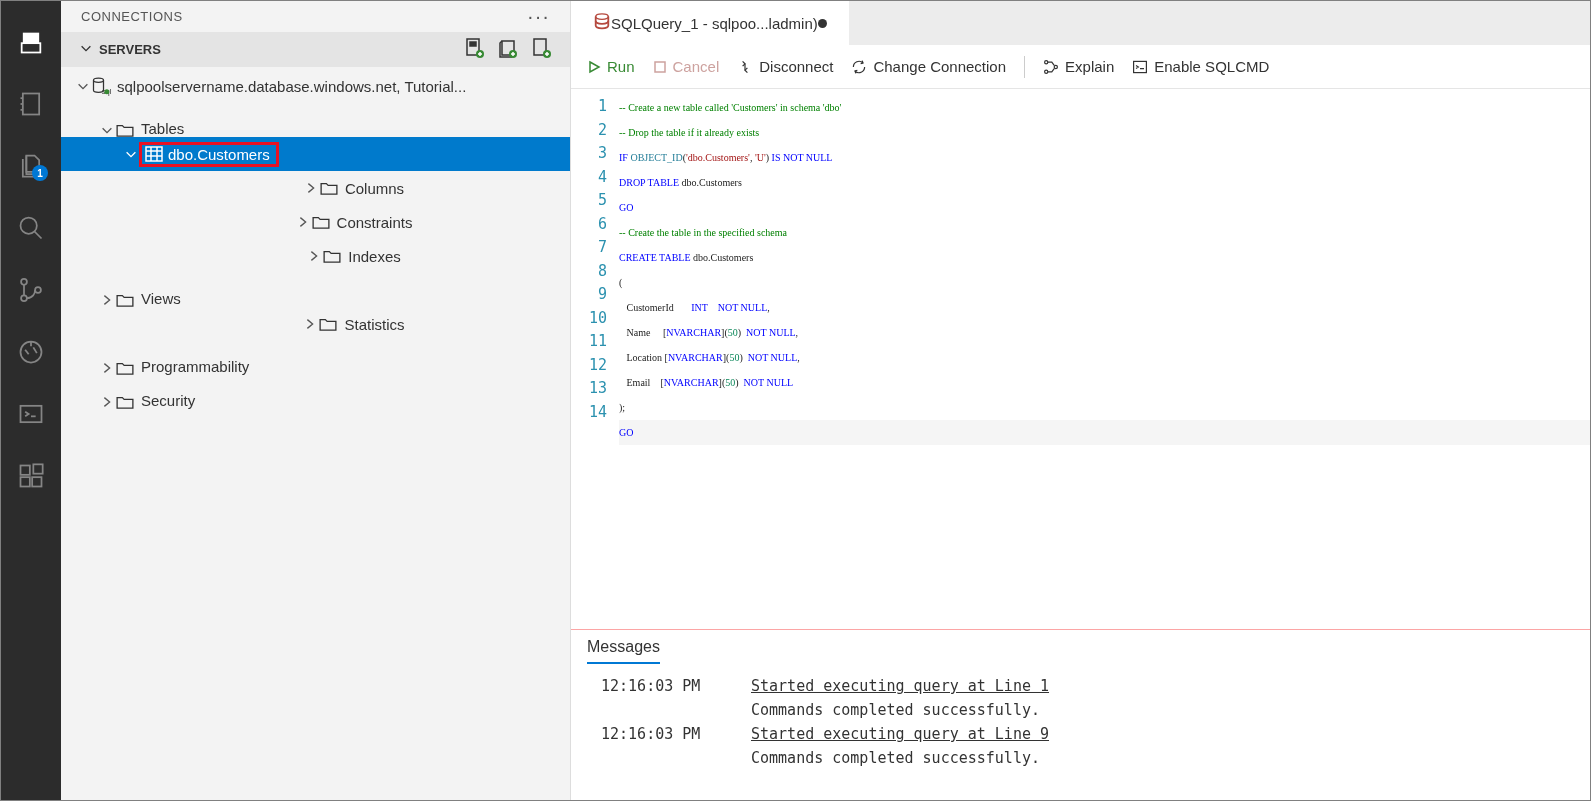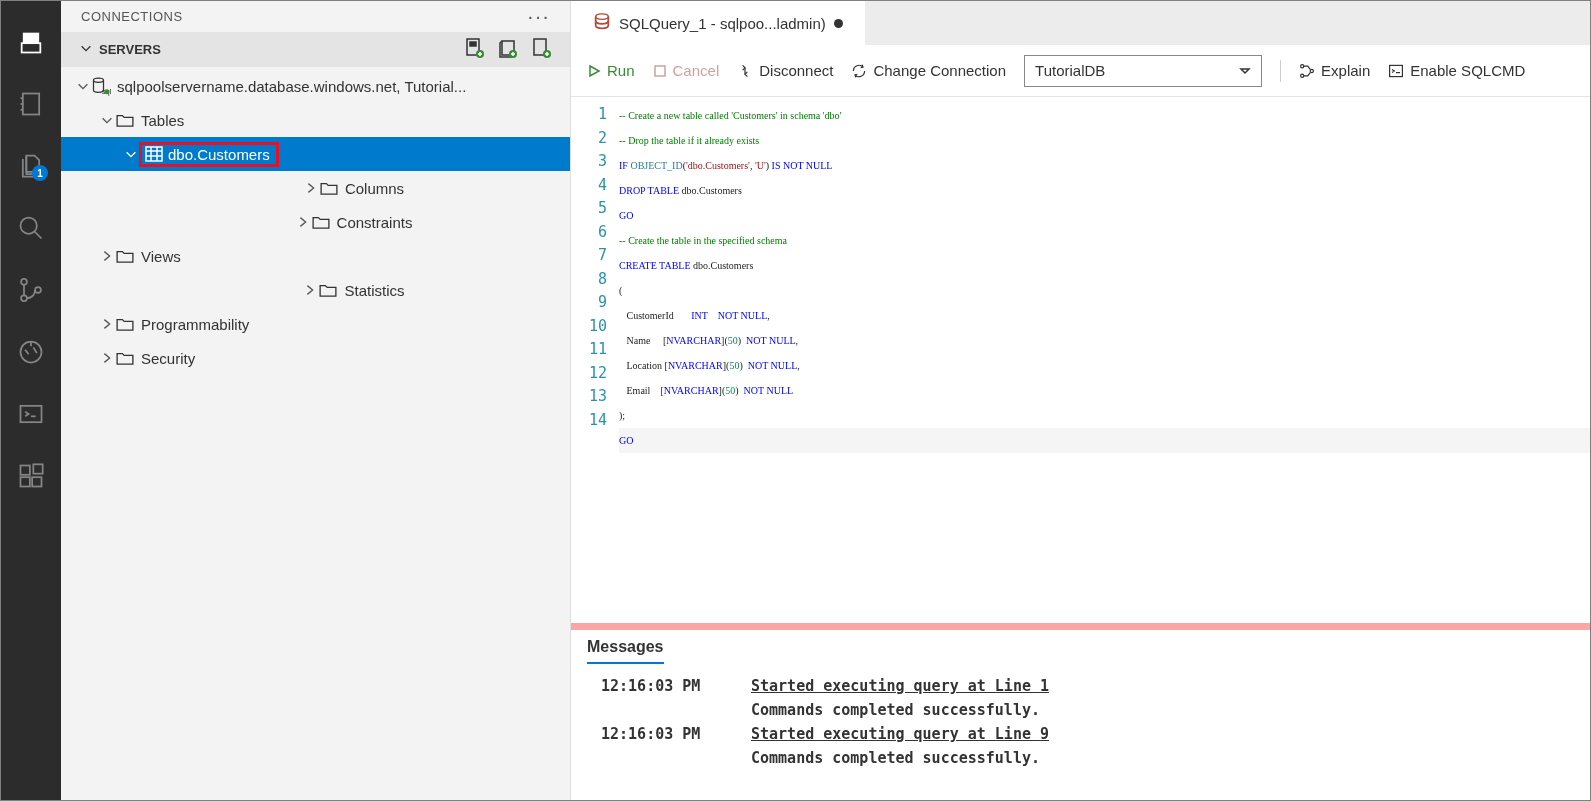--- a/index.html
+++ b/index.html
@@ -20,57 +20,57 @@
 .servers-header { background:#e4e4e4; padding:5px 18px; font-size:13px; font-weight:600; display:flex; align-items:center; }
 .servers-header .arrow { margin-right:6px; }
 .servers-header .title { flex:1; }
 .servers-header .actions svg { width:20px; height:22px; margin-left:10px; color:#333; }
 
 .tree { flex:1; overflow:auto; padding-top:2px; }
 .tree-item { display:flex; align-items:center; height:34px; padding-right:10px; white-space:nowrap; color:#333; font-size:15px; cursor:default; }
 .tree-item .arrow { width:16px; display:inline-flex; justify-content:center; color:#555; }
 .tree-item .icon { width:20px; display:inline-flex; justify-content:center; margin-right:6px; }
 .tree-item.server { padding-left:14px; }
-.tree-item.lvl1 { padding-left:38px; }
+.tree-item.lvl1 { padding-left:38px;align-items:flex-end; }
 .tree-item.lvl2 { padding-left:62px; }
 .tree-item.lvl3 { padding-left:86px;justify-content:center; }
 .tree-item.selected { background:#007acc; color:#fff; }
 .tree-item.selected .arrow, .tree-item.selected .icon { color:#fff; }
 .highlight-box { border:3px solid #e81123; padding:1px 6px 1px 2px; display:inline-flex; align-items:center; }
 .highlight-box .icon { margin-right:4px; }
 
 .folder-icon { width:18px; height:14px; }
 .server-icon { width:22px; height:22px; }
 .table-icon { width:18px; height:16px; }
 
 
 .main { flex:1; display:flex; flex-direction:column; overflow:hidden; background:#fff; }
 .tab-bar { height:44px; background:#ececec; display:flex; align-items:stretch; }
-.tab { background:#fff; padding:0 22px; display:flex; align-items:center; gap:8px; font-size:15px; color:#333; }
+.tab { background:#fff; padding:0 22px; display:flex; align-items:center; font-size:15px; color:#333; }
 .tab .file-icon { color:#b5493e; }
 .dirty-dot { width:9px; height:9px; background:#333; border-radius:50%; }
 
-.toolbar { height:52px; display:flex; align-items:center; padding:5px 16px; gap:18px; font-size:15px; color:#333; border-bottom:1px solid #e5e5e5; }
+.toolbar { height:44px; display:flex; align-items:center; padding:5px 16px; gap:18px; font-size:15px; color:#333; border-bottom:1px solid #e5e5e5; }
 .toolbar .btn { display:flex; align-items:center; gap:6px; }
 .run { color:#388a34; }
 .cancel { color:#cda29f; }
 .selectbox { border:1px solid #888; height:32px; width:238px; display:flex; align-items:center; padding:0 10px; justify-content:space-between; color:#333; font-size:15px; }
 .sep { width:1px; height:22px; background:#ccc; }
 
 .editor-wrap { flex:1; display:flex; overflow:hidden; }
 .gutter { width:48px; padding:6px 12px 6px 0; text-align:right; color:#2b91af; font-family: Consolas, monospace; font-size:15px; line-height:23.5px; background:#fff; }
 .code { flex:1; font-family: Liberation Serif, serif; font-size:10px; line-height:25px; padding:6px 0; white-space:pre; color:#222; overflow:auto; }
 .code .comment { color:#008000; }
 .code .kw { color:#0000ff; }
 .code .str { color:#a31515; }
 .code .num { color:#098658; }
 .code .fn { color:#267f99; }
 .code .hl-line { background:#f5f5f5; display:inline-block; min-width:100%; }
 
-.messages-panel { border-top:7px solid #fca5a5;font-weight:bold; }
+.messages-panel { border-top:1px solid #fca5a5; }
 .msg-tabs { padding:8px 16px 0; }
 .msg-tab { display:inline-block; font-size:16px; color:#333; padding-bottom:6px; border-bottom:2px solid #0078d4; }
 .msg-body { padding:10px 30px 30px; font-family: Consolas, monospace; font-size:15px; line-height:24px; color:#333; }
 .msg-row { display:flex; }
 .msg-time { width:150px; flex:none; }
 .msg-text { flex:1; }
 .underline { text-decoration: underline; }
 
 svg { fill:none; stroke:currentColor; stroke-width:1.5; }
 </style>
@@ -247,20 +247,33 @@
               <path d="M5 3l6 5-6 5"></path>
             </svg>
           </span>
         <span class="icon">
             <svg class="folder-icon" viewBox="0 0 20 16" fill="#dcb67a" stroke="#b8956a">
               <path d="M1 3h6l2 2h10v10H1z"></path>
             </svg>
           </span>
         <span>Constraints</span>
       </div>
+      <div class="tree-item lvl3">
+        <span class="arrow">
+            <svg width="14" height="14" viewBox="0 0 16 16">
+              <path d="M5 3l6 5-6 5"></path>
+            </svg>
+          </span>
+        <span class="icon">
+            <svg class="folder-icon" viewBox="0 0 20 16" fill="#dcb67a" stroke="#b8956a">
+              <path d="M1 3h6l2 2h10v10H1z"></path>
+            </svg>
+          </span>
+        <span>Indexes</span>
+      </div>
       <div class="tree-item lvl1">
         <span class="arrow">
             <svg width="14" height="14" viewBox="0 0 16 16">
               <path d="M5 3l6 5-6 5"></path>
             </svg>
           </span>
         <span class="icon">
             <svg class="folder-icon" viewBox="0 0 20 16" fill="#dcb67a" stroke="#b8956a">
               <path d="M1 3h6l2 2h10v10H1z"></path>
             </svg>
@@ -344,26 +357,20 @@
             <path d="M10 6v8" stroke="#333"></path>
           </svg>
         <span>Disconnect</span>
       </div>
       <div class="btn">
         <svg width="16" height="16" viewBox="0 0 20 20" stroke="#333">
             <path d="M3 10a7 7 0 0 1 12-5M17 10a7 7 0 0 1-12 5"></path>
             <path d="M14 2l1 3-3 1M6 18l-1-3 3-1"></path>
           </svg>
         <span>Change Connection</span>
-      </div>
-      <div class="selectbox">
-        <span>TutorialDB</span>
-        <svg width="12" height="12" viewBox="0 0 12 12" fill="#333" stroke="none">
-            <path d="M2 4l4 4 4-4z"></path>
-          </svg>
       </div>
       <div class="sep"></div>
       <div class="btn">
         <svg width="16" height="16" viewBox="0 0 20 20" stroke="#333">
             <circle cx="4" cy="4" r="2"></circle>
             <circle cx="4" cy="16" r="2"></circle>
             <circle cx="16" cy="10" r="2"></circle>
             <path d="M6 4h5l3 4M6 16h5l3-4"></path>
           </svg>
         <span>Explain</span>

